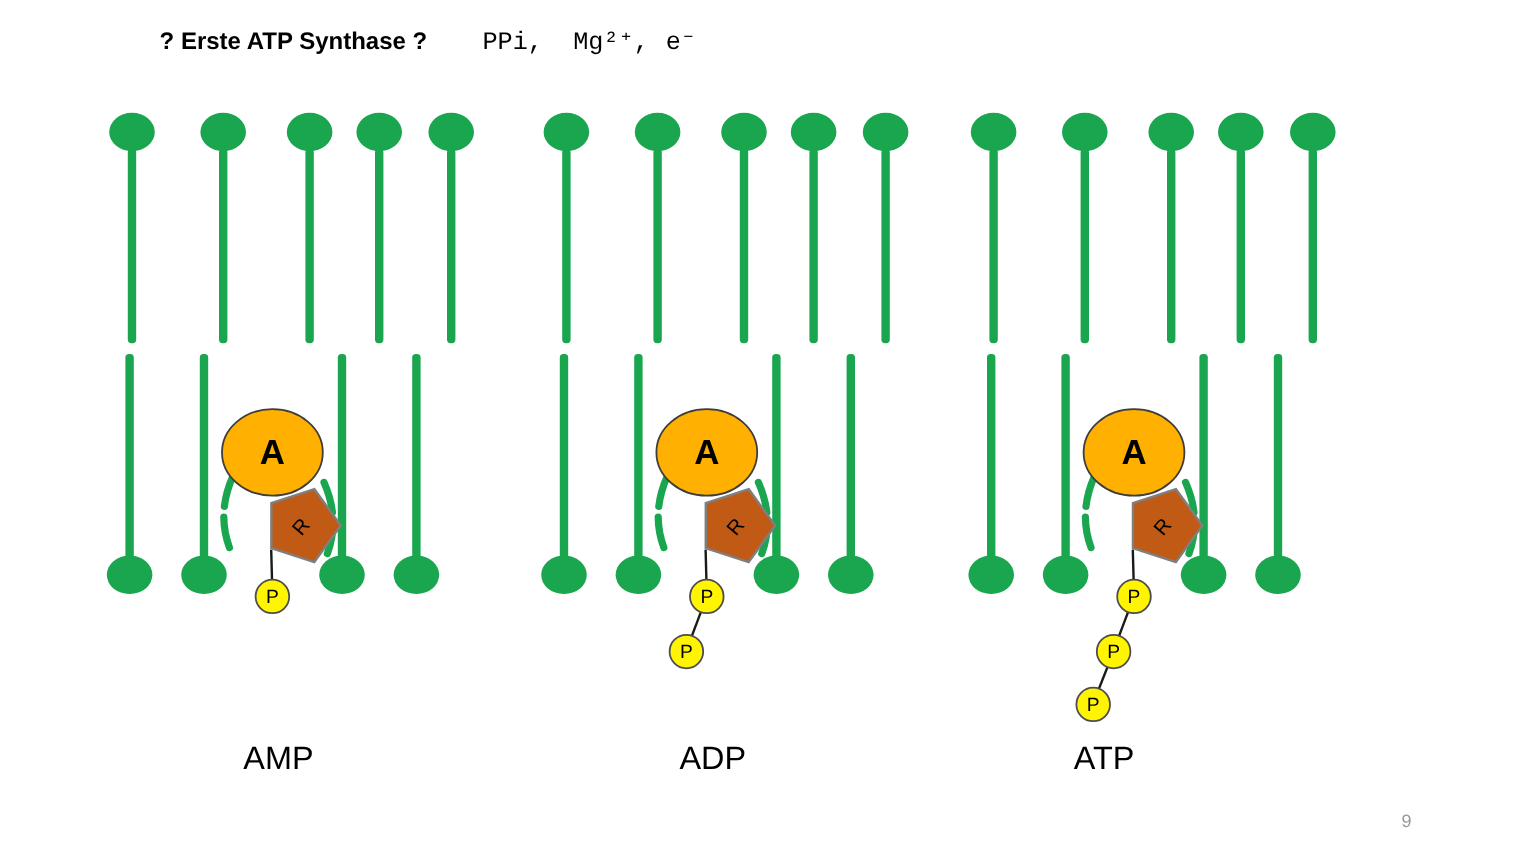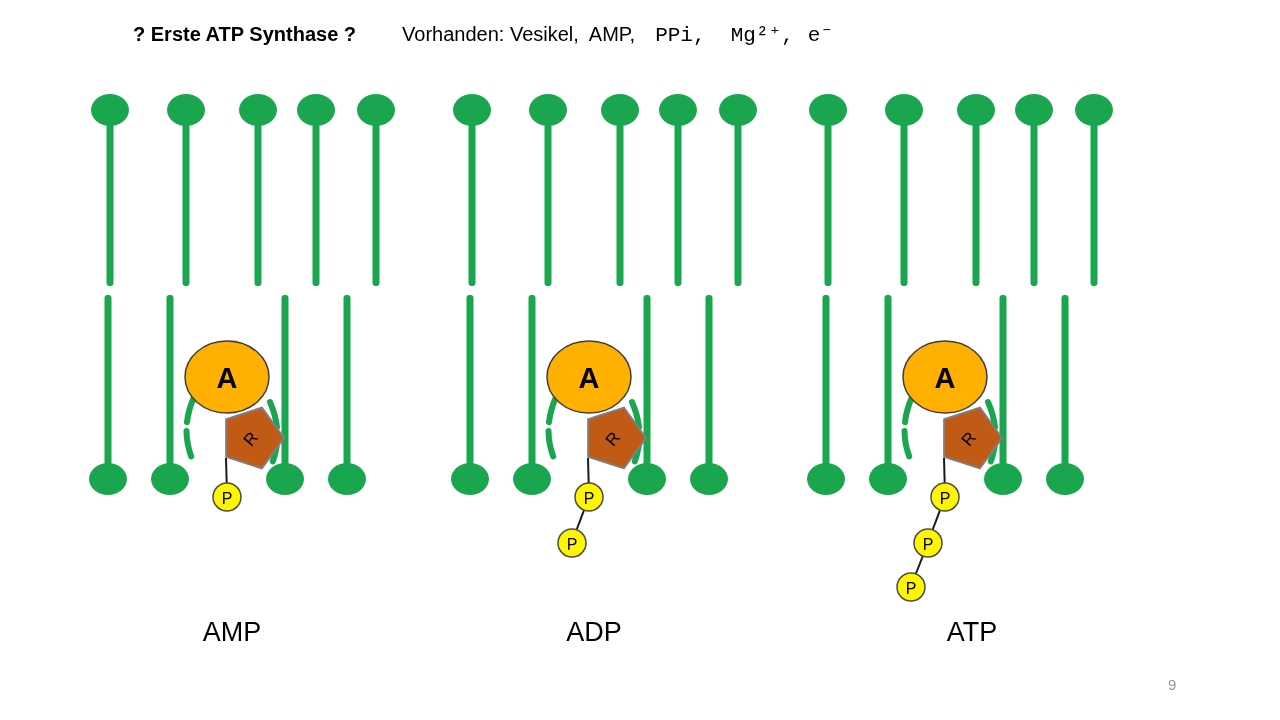--- a/index.html
+++ b/index.html
@@ -22,32 +22,31 @@
   .a-label{font-family:"Liberation Sans",sans-serif;font-size:29px;font-weight:bold;
            text-anchor:middle;dominant-baseline:central;fill:#000;}
   .r-label{font-family:"Liberation Sans",sans-serif;font-size:17px;
            text-anchor:middle;dominant-baseline:central;fill:#000;}
   .p-label{font-family:"Liberation Sans",sans-serif;font-size:16px;
            text-anchor:middle;dominant-baseline:central;fill:#000;}
 
   .mol-label{position:absolute;top:617px;width:120px;text-align:center;font-size:27px;}
   .label-amp{left:172px;}
   .label-adp{left:534px;text-align:center;}
-  .label-atp{left:912px;}
+  .label-atp{left:860px;}
 
   .page-number{position:absolute;left:1168px;top:676px;font-size:15px;color:#98989a;}
 </style>
 </head>
 <body>
 
 <div class="slide">
 
   <div class="title-row">
     <span class="t-bold">? Erste ATP Synthase ?</span>
-    <span class="t-sans">Vorhanden: Vesikel,  AMP,</span>
     <span class="t-serif">PPi,  Mg²⁺,</span>
     <span class="t-serif">e⁻</span>
   </div>
 
   <svg class="diagram" width="1280" height="720" viewBox="0 0 1280 720" xmlns="http://www.w3.org/2000/svg">
     <defs>
       <g id="lipid-top">
         <ellipse cx="0" cy="110" rx="19" ry="16"></ellipse>
         <rect x="-3.5" y="124" width="7" height="162" rx="3"></rect>
       </g>

